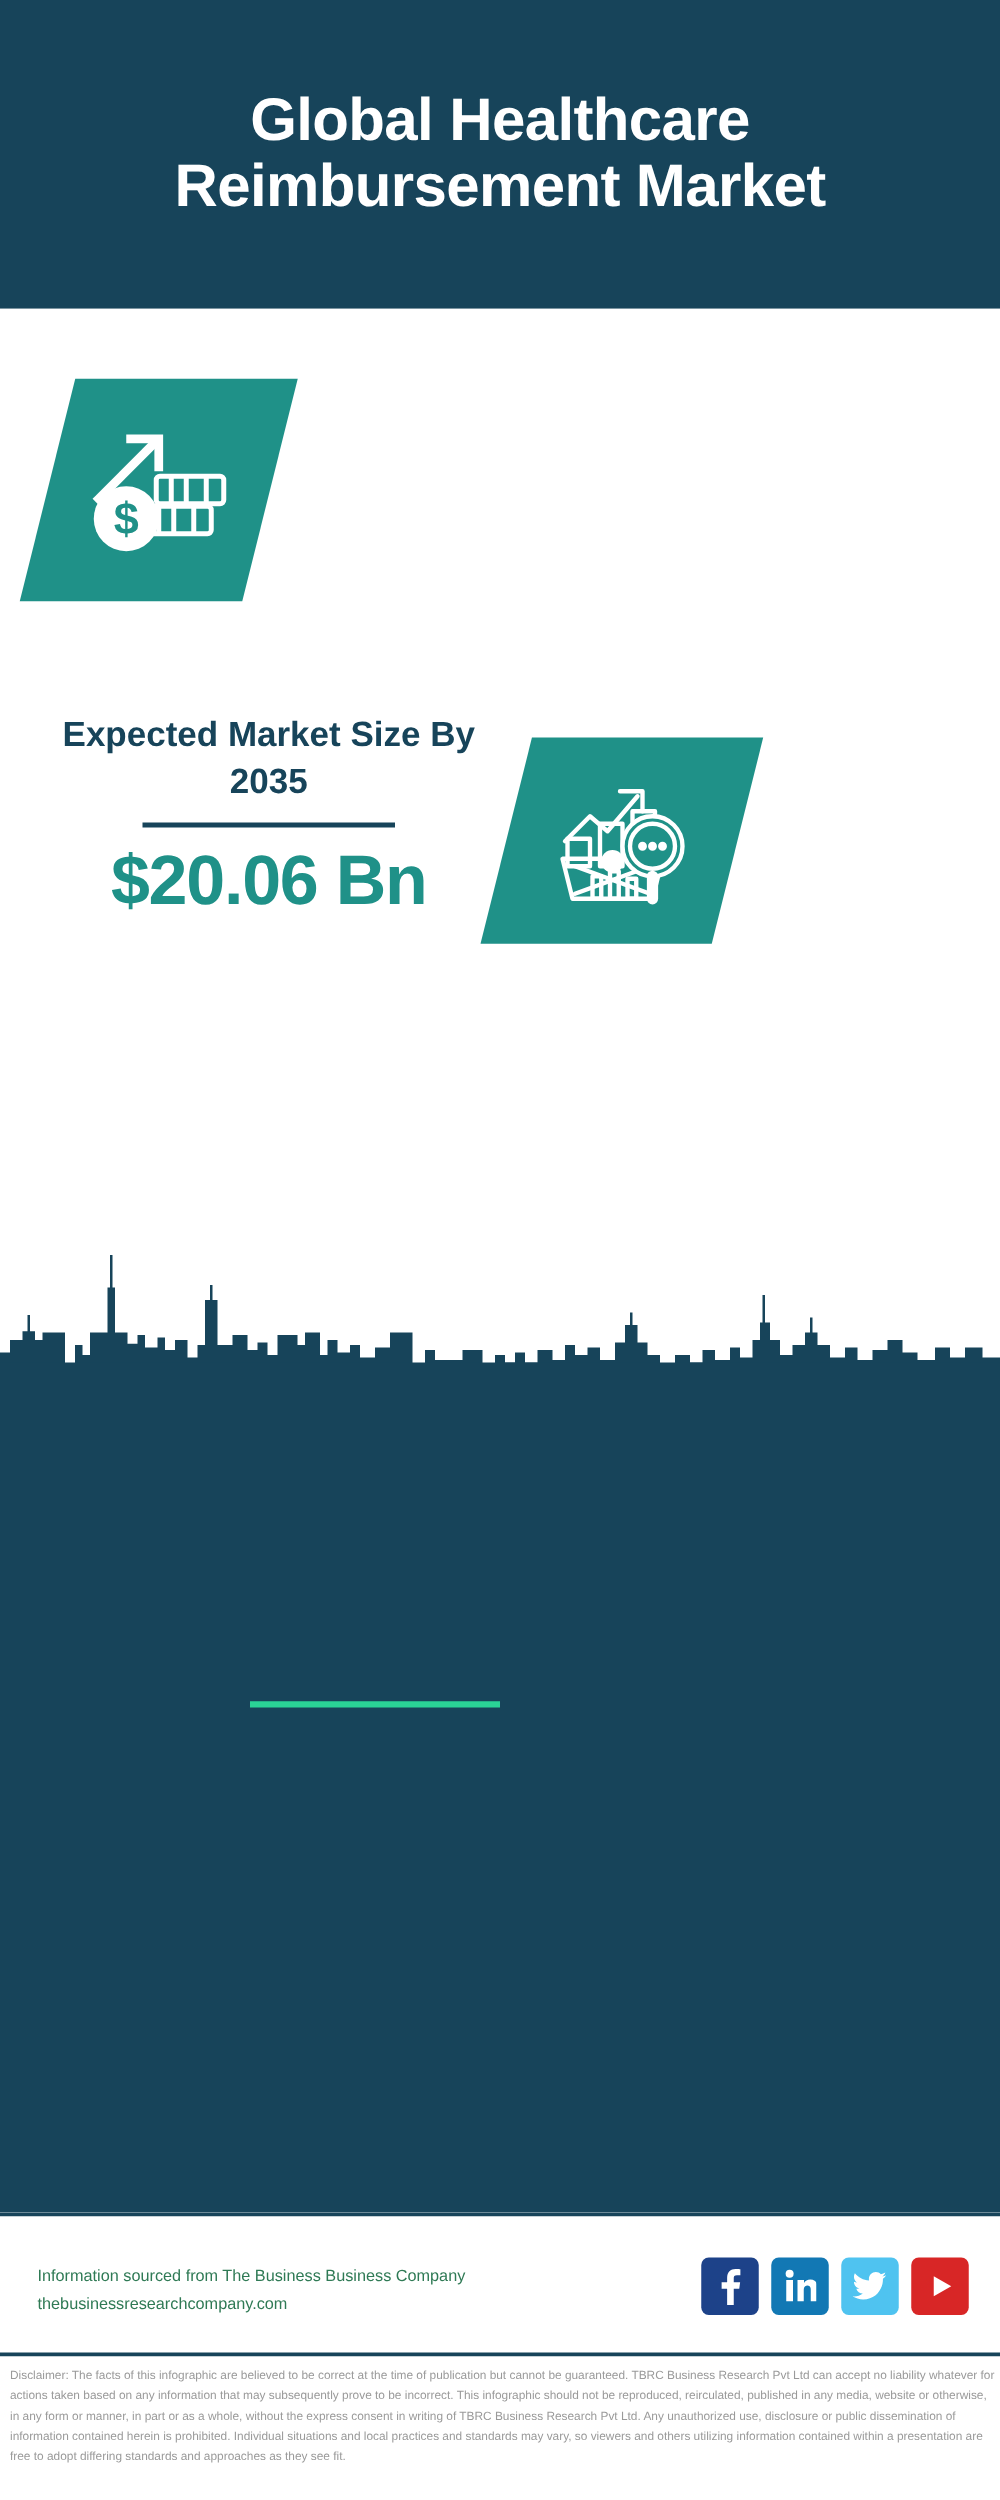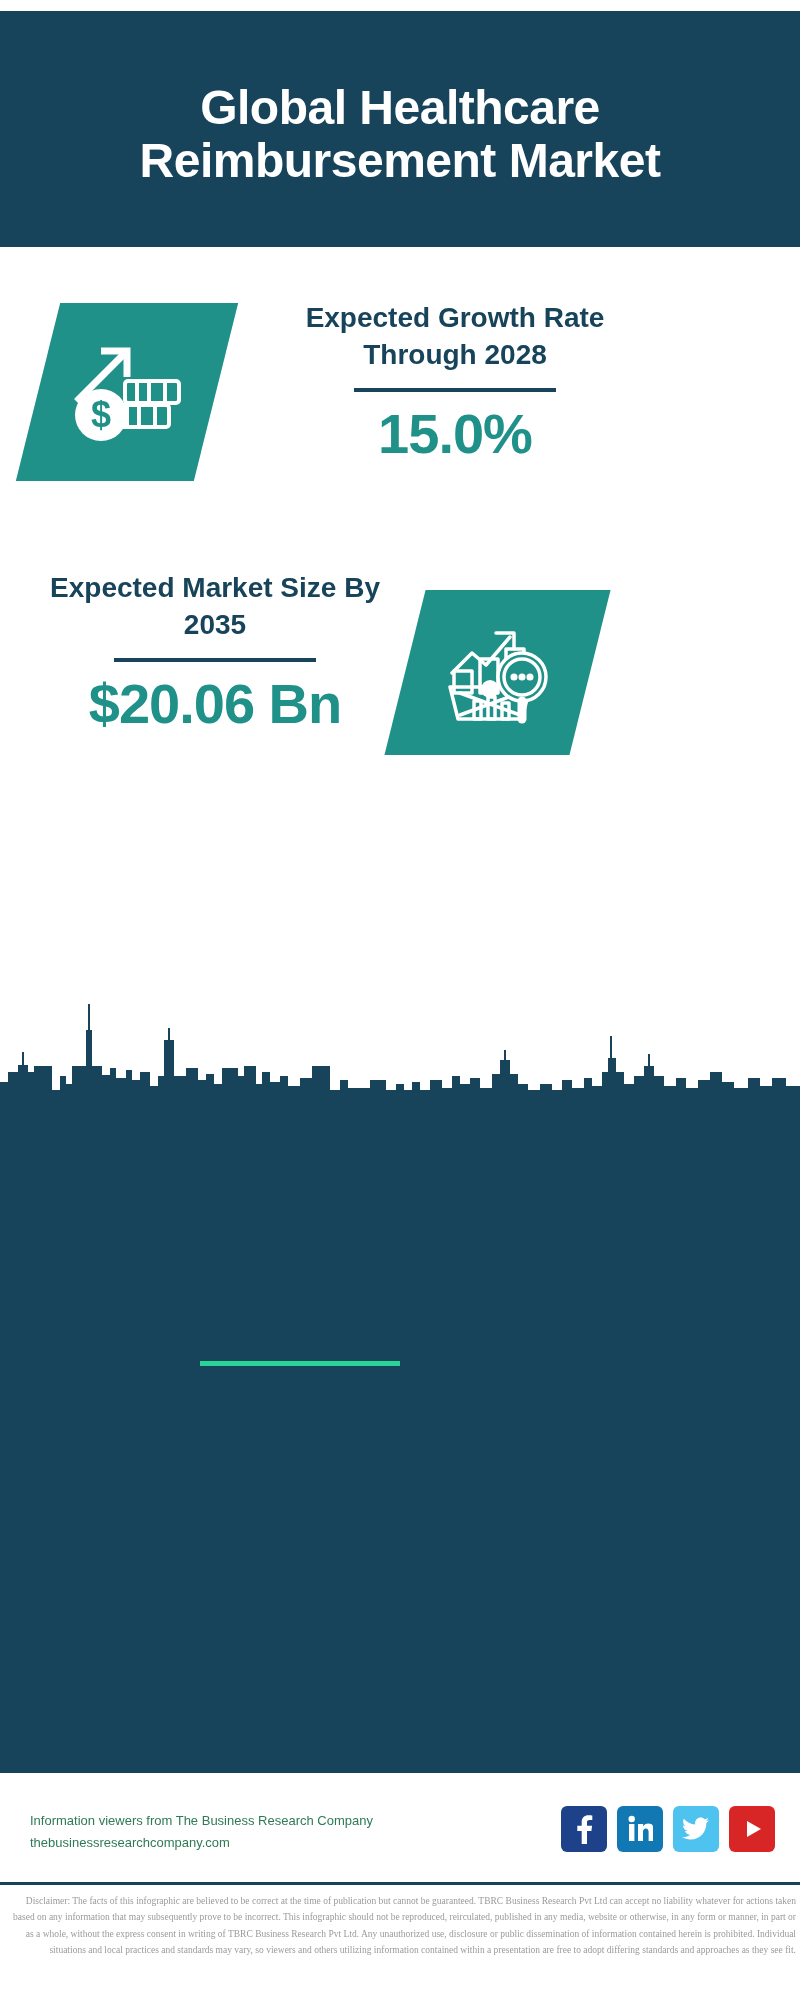--- a/index.html
+++ b/index.html
@@ -19,21 +19,20 @@
 
   
   .header {
     position: absolute;
     left: 0; top: 0;
     width: 800px; height: 247px;
     background: #17445a;
     display: flex;
     align-items: center;
     justify-content: center;
-    margin-top: 11px;
   }
   .header-title {
     color: #ffffff;
     font-size: 48px;
     font-weight: bold;
     line-height: 1.1;
     text-align: center;
     letter-spacing: -0.5px;
     padding: 0 40px;
   }
@@ -161,23 +160,22 @@
   .s-tw { background: #4fc3f0; }
   .s-yt { background: #d82626; }
 
   .disclaimer {
     position: absolute;
     left: 8px; top: 1893px;
     width: 788px;
     color: #9a9a9a;
     font-size: 9.5px;
     line-height: 1.72;
-    text-align: right;
+    text-align: left;
     word-spacing: 0px;
-    font-family: Liberation Serif, serif;
   }
 </style>
 </head>
 <body>
 
 <div class="page">
 
   <div class="header">
     <div class="header-title">Global Healthcare Reimbursement Market</div>
   </div>
@@ -200,25 +198,20 @@
           <line x1="60" y1="68" x2="60" y2="90"></line>
           <line x1="72" y1="68" x2="72" y2="90"></line>
           <line x1="88" y1="68" x2="88" y2="90"></line>
         </g>
         <circle cx="34" cy="78" r="26" fill="#ffffff"></circle>
         <text x="34" y="90" font-family="'Liberation Sans', sans-serif" font-size="36" font-weight="bold" fill="#1f9188" text-anchor="middle">$</text>
       </svg>
     </div>
   </div>
 
-  <div class="stat1-text">
-    <div class="stat-label">Expected Growth Rate Through 2028</div>
-    <div class="stat-rule"></div>
-    <div class="stat-value">15.0%</div>
-  </div>
 
   <div class="stat2-text">
     <div class="stat-label">Expected Market Size By 2035</div>
     <div class="stat-rule"></div>
     <div class="stat-value">$20.06 Bn</div>
   </div>
 
   <div class="para badge2">
     <div class="para-inner">
       <svg width="120" height="115" viewBox="0 0 120 115">
@@ -262,21 +255,21 @@
 
   <div class="panel-region">
     
 
     
   </div>
 
   <div class="footer-band"></div>
 
   <div class="footer-source">
-    <div>Information viewers from The Business Research Company</div>
+    <div>Information sourced from The Business Business Company</div>
     <div>thebusinessresearchcompany.com</div>
   </div>
 
   <div class="social-row">
     <div class="social s-fb">
       <svg width="26" height="30" viewBox="0 0 26 30">
           <path fill="#ffffff" d="M16 30 V17 h4.4 l0.7 -5.2 H16 V8.6 c0 -1.5 0.4 -2.5 2.6 -2.5 H21.3 V1.4 C20.8 1.3 19.2 1.2 17.4 1.2 c -4 0 -6.7 2.4 -6.7 6.9 v3.7 H6.3 V17 h4.4 v13 Z"></path>
         </svg>
     </div>
     <div class="social s-li">

